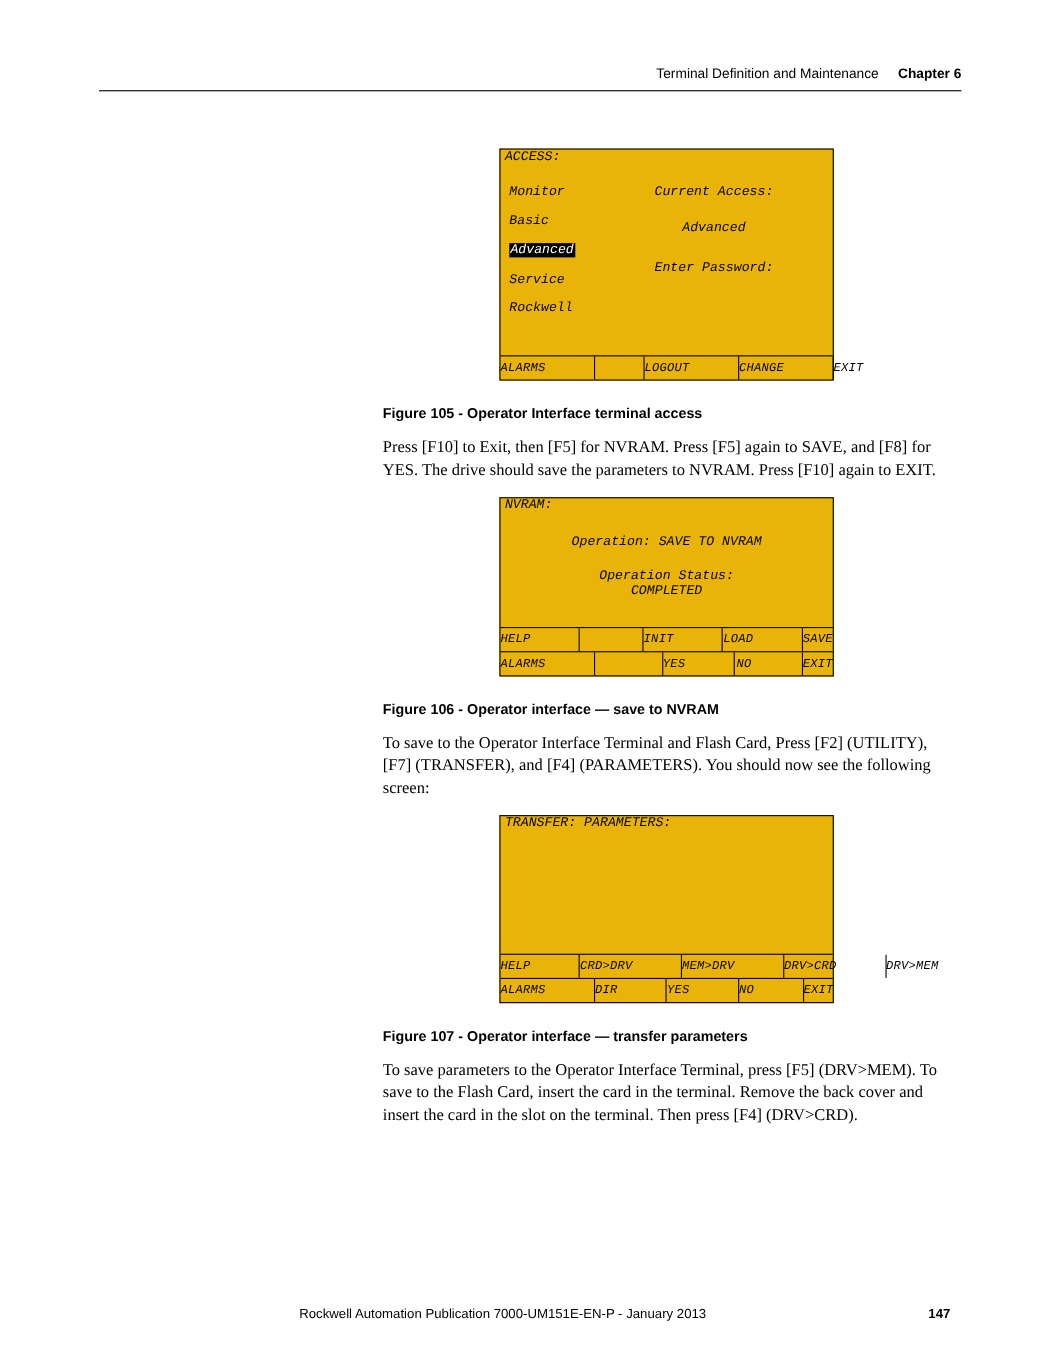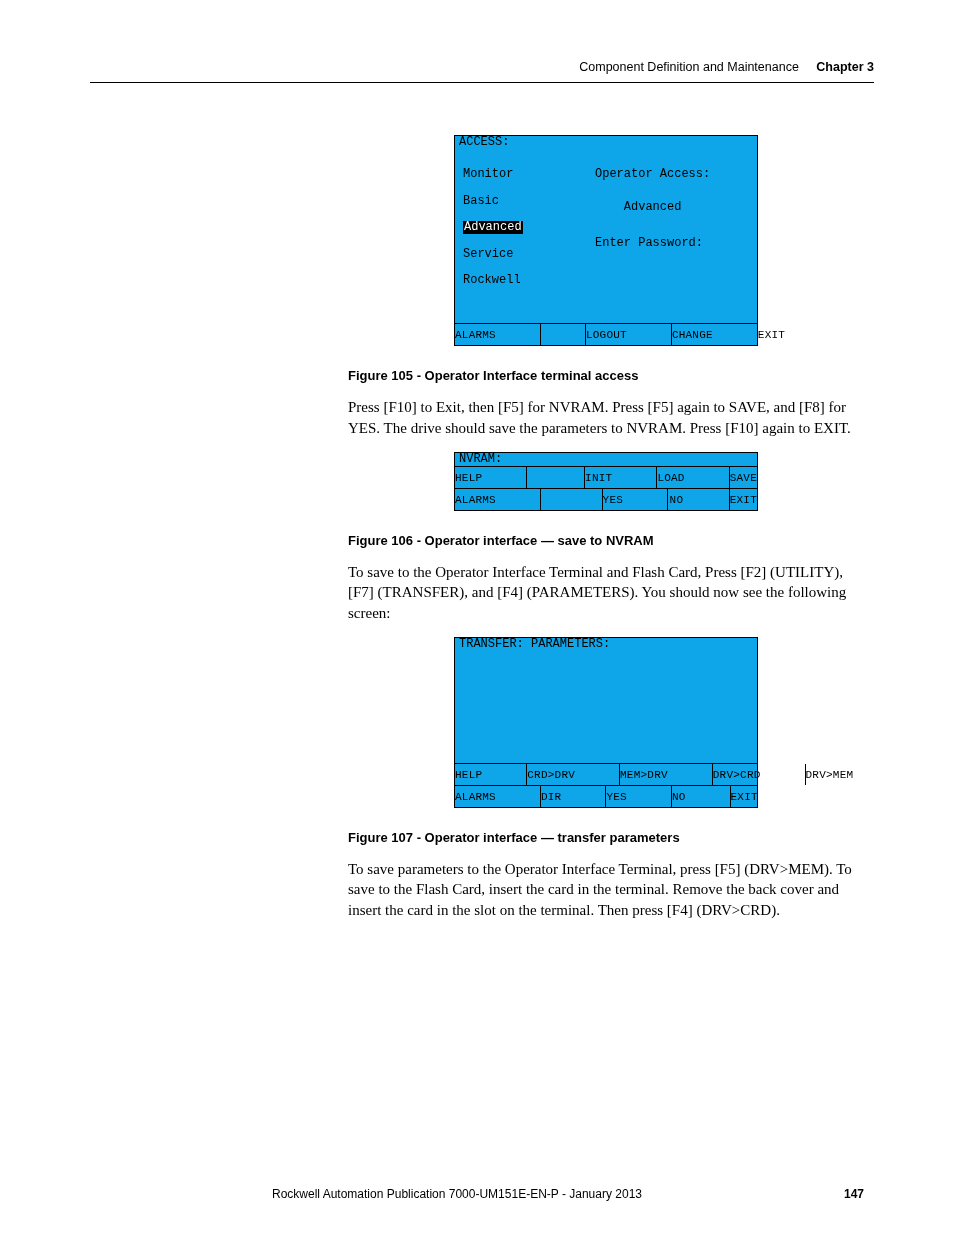--- a/index.html
+++ b/index.html
@@ -37,21 +37,22 @@
   }
 
   
   .term {
     width: 302px;
     margin: 4px auto 16px auto;
     border: 1.5px solid #000;
     font-family: "Courier New", monospace;
     font-size: 12px;
     line-height: 1.1;
-    background: #0ea5e9;
+    background: #eab308;
+    font-style: italic;
   }
   .term-title { padding: 0 4px; text-transform: uppercase; }
   .term-body { padding: 6px 8px 10px 8px; position: relative; min-height: 80px; }
   .softkeys { border-top: 1.5px solid #000; }
   .sk-row { display: flex; height: 21px; gap: 44px; }
   .sk-row + .sk-row { border-top: 1.5px solid #000; }
   .sk {
     flex: 1 1 0;
     border-left: 1.5px solid #000;
     display: flex;
@@ -77,40 +78,40 @@
     font-size: 12px;
   }
   .footer .pub { flex: 1; text-align: center; }
   .footer .pg  { font-weight: 700; width: 40px; text-align: right; }
 </style>
 </head>
 <body>
 
 <div class="page">
   <div class="running-head">
-    <span>Component Definition and Maintenance</span>
-    <span class="chapter">Chapter 3</span>
+    <span>Terminal Definition and Maintenance</span>
+    <span class="chapter">Chapter 6</span>
   </div>
   <hr class="hr">
 
   <div class="body-col">
 
 
     <div class="term">
       <div class="term-title">ACCESS:</div>
       <div class="term-body" style="min-height:96px">
         <div class="acc-left">
 <div>Monitor</div>
 <div>Basic</div>
 <div><span class="sel">Advanced</span></div>
 <div>Service</div>
 <div>Rockwell</div>
         </div>
         <div class="acc-right">
-<div>Operator Access:</div>
+<div>Current Access:</div>
 <div style="text-align:center;margin:6px 0 10px 0">Advanced</div>
 <div>Enter Password:</div>
         </div>
       </div>
       <div class="softkeys">
         <div class="sk-row">
           <div class="sk">ALARMS</div>
           <div class="sk"></div>
           <div class="sk">LOGOUT</div>
           <div class="sk">CHANGE</div>
@@ -118,20 +119,27 @@
         </div>
       </div>
     </div>
 
     <div class="figcap">Figure 105 - Operator Interface terminal access</div>
 
     <p class="para">Press [F10] to Exit, then [F5] for NVRAM. Press [F5] again to SAVE, and [F8] for YES. The drive should save the parameters to NVRAM. Press [F10] again to EXIT.</p>
 
     <div class="term">
       <div class="term-title">NVRAM:</div>
+      <div class="term-body" style="min-height:88px">
+        <div style="text-align:center;margin-top:14px">
+          <span>Operation:</span> <span>SAVE TO NVRAM</span>
+        </div>
+        <div style="text-align:center;margin-top:18px">Operation Status:</div>
+        <div style="text-align:center">COMPLETED</div>
+      </div>
       <div class="softkeys">
         <div class="sk-row">
           <div class="sk">HELP</div>
           <div class="sk"></div>
           <div class="sk">INIT</div>
           <div class="sk">LOAD</div>
           <div class="sk">SAVE</div>
         </div>
         <div class="sk-row">
           <div class="sk">ALARMS</div>

